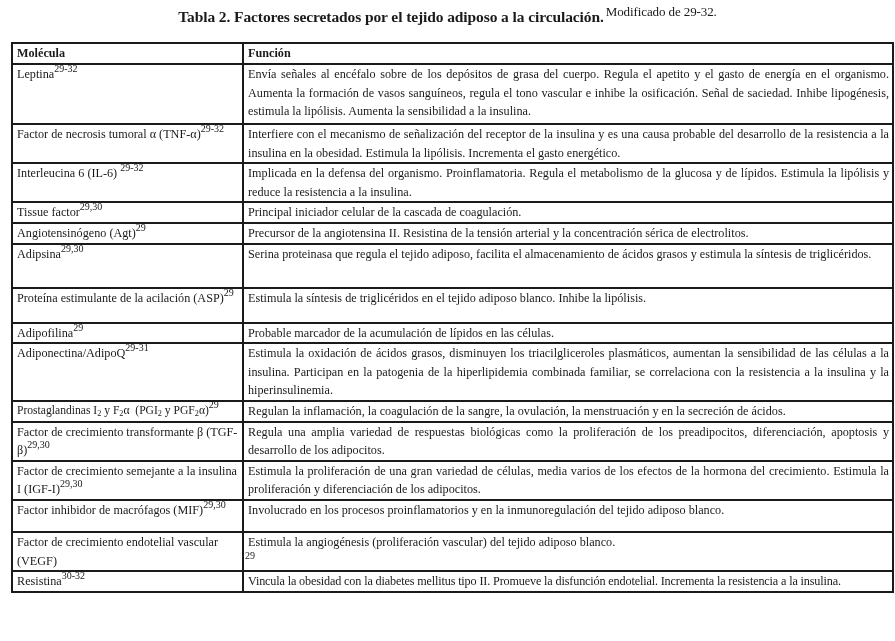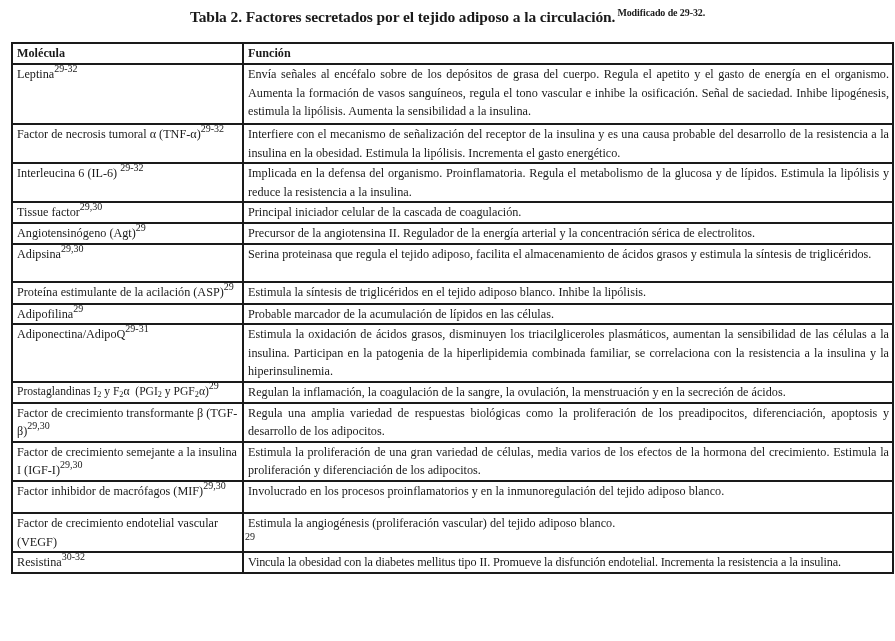--- a/index.html
+++ b/index.html
@@ -1,20 +1,20 @@
 <!DOCTYPE html>
 <html><head>
 <meta charset="utf-8">
 <style>
   html, body { margin: 0; padding: 0; background: #ffffff; }
   body { width: 895px; height: 641px; position: relative; overflow: hidden;
          font-family: "Liberation Serif", "DejaVu Serif", serif; color: #1a1a1a; }
   .title { position: absolute; top: 8px; left: 0; width: 895px; text-align: center;
            font-weight: bold; font-size: 15.5px; letter-spacing: -0.1px; }
-  .title sup { font-size: 10px; font-weight: bold; vertical-align: 6px; margin-left: 2px; }
+  .title sup { font-size: 13px; font-weight: normal; vertical-align: 6px; margin-left: 2px; }
   table.t { position: absolute; left: 11px; top: 42px; width: 881px;
             border-collapse: collapse; table-layout: fixed; font-size: 12.2px; line-height: 18.6px; }
   table.t td, table.t th { border: 2px solid #1a1a1a; padding: 0 3px 0 4px; vertical-align: top; }
   table.t th { text-align: left; font-weight: bold; height: 19px; }
   col.c1 { width: 231px; }
   col.c2 { width: 650px; }
   td.f { text-align: justify; margin-top: 42px; }
   sup { font-size: 10px; line-height: 0; vertical-align: 6px; }
   sub { font-size: 8.2px; line-height: 0; vertical-align: -2px; }
 </style>
@@ -48,27 +48,27 @@
     <tr style="height:38px">
       <td><span style="white-space:pre">Interleucina 6 (IL-6) </span><sup>29-32</sup></td>
       <td class="f">Implicada en la defensa del organismo. Proinflamatoria. Regula el metabolismo de la glucosa y de lípidos. Estimula la lipólisis y reduce la resistencia a la insulina.</td>
     </tr>
     <tr>
       <td><span>Tissue factor</span><sup>29,30</sup></td>
       <td class="f">Principal iniciador celular de la cascada de coagulación.</td>
     </tr>
     <tr>
       <td><span>Angiotensinógeno (Agt)</span><sup>29</sup></td>
-      <td class="f">Precursor de la angiotensina II. Regulador de la energía arterial y la concentración sérica de electrolitos.</td>
+      <td class="f">Precursor de la angiotensina II. Resistina de la tensión arterial y la concentración sérica de electrolitos.</td>
     </tr>
-    <tr style="height:38px">
+    <tr style="height:44px">
       <td><span>Adipsina</span><sup>29,30</sup></td>
       <td class="f">Serina proteinasa que regula el tejido adiposo, facilita el almacenamiento de ácidos grasos y estimula la síntesis de triglicéridos.</td>
     </tr>
-    <tr style="height:22px">
+    <tr style="height:35px">
       <td><span>Proteína estimulante de la acilación (ASP)</span><sup>29</sup></td>
       <td class="f">Estimula la síntesis de triglicéridos en el tejido adiposo blanco. Inhibe la lipólisis.</td>
     </tr>
     <tr>
       <td><span>Adipofilina</span><sup>29</sup></td>
       <td class="f">Probable marcador de la acumulación de lípidos en las células.</td>
     </tr>
     <tr style="height:57px">
       <td><span>Adiponectina/AdipoQ</span><sup>29-31</sup></td>
       <td class="f">Estimula la oxidación de ácidos grasos, disminuyen los triacilgliceroles plasmáticos, aumentan la sensibilidad de las células a la insulina. Participan en la patogenia de la hiperlipidemia combinada familiar,  se correlaciona con la resistencia a la insulina y la hiperinsulinemia.</td>

